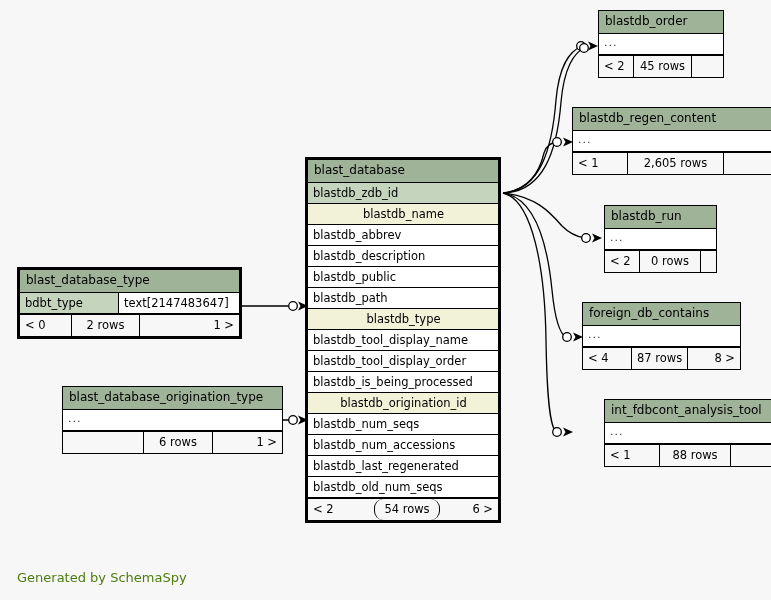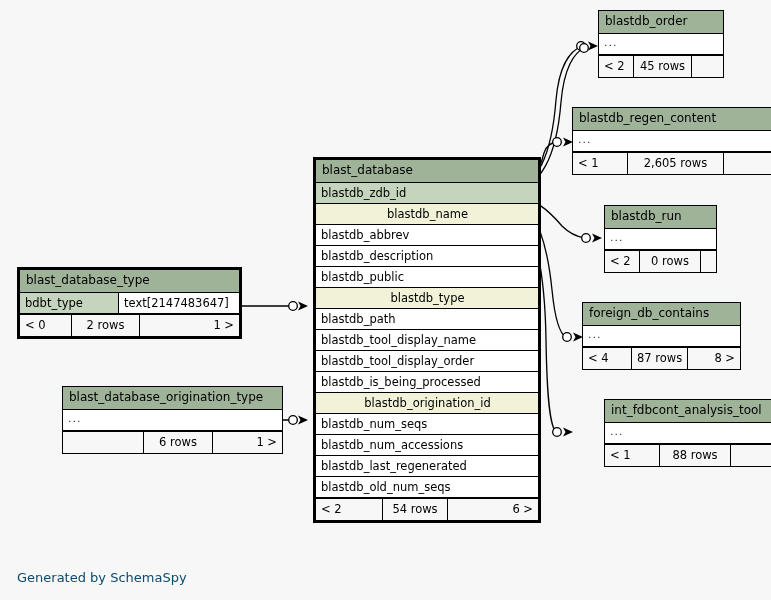--- a/index.html
+++ b/index.html
@@ -102,21 +102,21 @@
   }
   .foot .f-left   { text-align: left; }
   .foot .f-mid    { text-align: center; border-left: 1px solid #000; border-right: 1px solid #000; }
   .foot .f-right  { text-align: right; flex: 1 1 auto; }
 
   .caption {
     position: absolute;
     left: 17px;
     top: 570px;
     font-size: 13px;
-    color: #0c4a6e;
+    color: #4d7c0f;
     white-space: nowrap;
   }
 </style>
 </head>
 <body>
 
 <div id="canvas">
 
   <svg class="links" viewBox="0 0 771 600" width="771" height="600">
     <g fill="none" stroke="#000000" stroke-width="1.3">
@@ -151,45 +151,45 @@
       <polygon points="598,46 588,41.5 590.5,46 588,50.5"></polygon>
       <polygon points="573,142 563,137.5 565.5,142 563,146.5"></polygon>
       <polygon points="602,238 592,233.5 594.5,238 592,242.5"></polygon>
       <polygon points="583,337 573,332.5 575.5,337 573,341.5"></polygon>
       <polygon points="573,432 563,427.5 565.5,432 563,436.5"></polygon>
       <polygon points="308,306 298,301.5 300.5,306 298,310.5"></polygon>
       <polygon points="308,420 298,415.5 300.5,420 298,424.5"></polygon>
     </g>
   </svg>
 
-  <div class="tbl focal" style="left:313px; top:157px; width:228px;">
+  <div class="tbl focal" style="left:305px; top:157px; width:196px;">
     <div class="hdr">blast_database</div>
 
     <div class="rowz pk">
       <div class="cellname">blastdb_zdb_id</div>
     </div>
     <div class="rowz idx">
       <div class="cellname">blastdb_name</div>
     </div>
     <div class="rowz plain">
       <div class="cellname">blastdb_abbrev</div>
     </div>
     <div class="rowz plain">
       <div class="cellname">blastdb_description</div>
     </div>
     <div class="rowz plain">
       <div class="cellname">blastdb_public</div>
     </div>
+    <div class="rowz plain">
+      <div class="cellname">blastdb_path</div>
+    </div>
     <div class="rowz idx">
       <div class="cellname">blastdb_type</div>
     </div>
     <div class="rowz plain">
-      <div class="cellname">blastdb_path</div>
-    </div>
-    <div class="rowz plain">
       <div class="cellname">blastdb_tool_display_name</div>
     </div>
     <div class="rowz plain">
       <div class="cellname">blastdb_tool_display_order</div>
     </div>
     <div class="rowz plain">
       <div class="cellname">blastdb_is_being_processed</div>
     </div>
     <div class="rowz idx">
       <div class="cellname">blastdb_origination_id</div>
@@ -202,21 +202,21 @@
     </div>
     <div class="rowz plain">
       <div class="cellname">blastdb_last_regenerated</div>
     </div>
     <div class="rowz plain">
       <div class="cellname">blastdb_old_num_seqs</div>
     </div>
 
     <div class="foot">
       <div class="f-left" style="width:66px;">&lt; 2</div>
-      <div class="f-mid" style="width:66px;">54 rows</div>
+      <div class="f-mid" style="width:66px;border-radius:9px;">54 rows</div>
       <div class="f-right">6 &gt;</div>
     </div>
   </div>
 
   <div class="tbl focal" style="left:17px; top:267px; width:225px;">
     <div class="hdr">blast_database_type</div>
     <div class="rowz pk">
       <div class="cellname">bdbt_type</div>
       <div class="celltype" style="width:121px;margin-left:28px;">text[2147483647]</div>
     </div>

